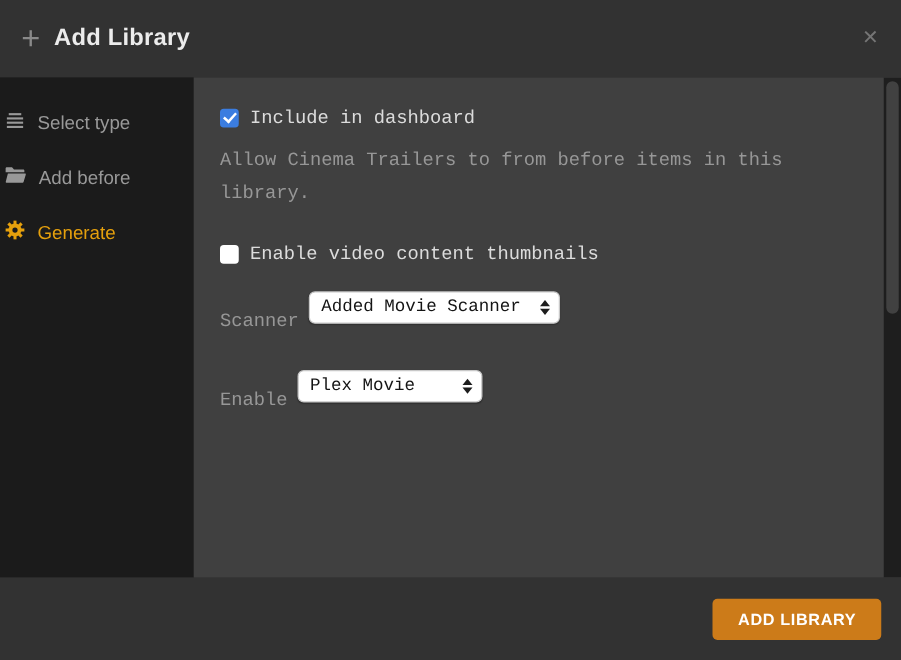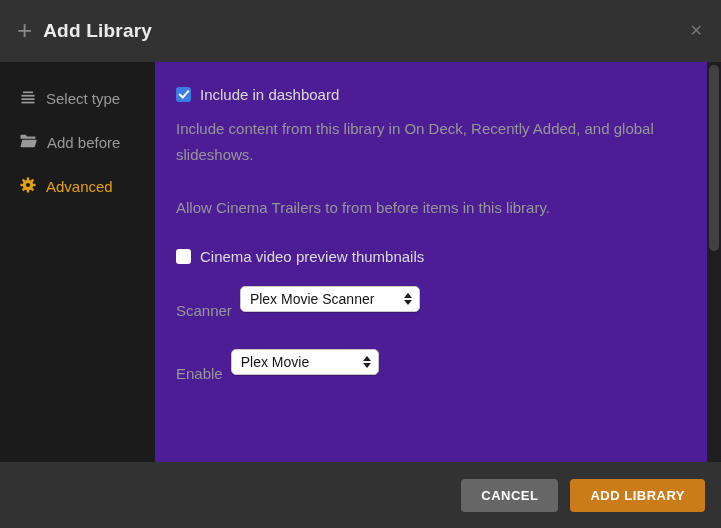--- a/index.html
+++ b/index.html
@@ -15,26 +15,26 @@
                margin-right:11px; margin-top:-3px; }
   .title { color:#ececec; font-size:19px; font-weight:700; letter-spacing:.2px; }
   .close-btn { margin-left:auto; color:#757575; font-size:16px; font-weight:700;
                cursor:pointer; line-height:1; }
 
   
   .middle { flex:1 1 auto; display:flex; min-height:0; }
 
   .sidebar { width:155px; flex:0 0 155px; background:#1b1b1b; padding-top:14px; }
   .side-item { height:44px; display:flex; align-items:center; gap:10px;
-               padding-left:20px; color:#999; font-size:15px; cursor:pointer; }
+               padding-left:4px; color:#999; font-size:15px; cursor:pointer; }
   .side-item svg { flex:0 0 auto; }
   .side-item.active { color:#e5a00d; font-weight:400; }
 
-  .content { flex:1 1 auto; background:#4c1d95; position:relative;
-             padding:24px 46px 0 21px; overflow:hidden; }
+  .content { flex:1 1 auto; background:#404040; position:relative;
+             padding:24px 46px 0 21px; overflow:hidden;font-family:Liberation Mono, monospace; }
 
   .check-row { display:flex; align-items:center; gap:9px; margin-bottom:13px; }
   .checkbox { width:15px; height:15px; border-radius:3px; background:#fff;
               flex:0 0 15px; cursor:pointer; }
   .checkbox.checked { background:#3b7de0; }
   .checkbox.checked::after { content:""; display:block; width:4px; height:8px;
               border:solid #fff; border-width:0 2px 2px 0;
               transform:rotate(42deg); margin:1px 0 0 5px; }
   .check-label { color:#dcdcdc; font-size:15px; }
 
@@ -114,43 +114,42 @@
             <g fill="currentColor">
               <rect x="6.8" y="0.5" width="2.4" height="15"></rect>
               <rect x="6.8" y="0.5" width="2.4" height="15" transform="rotate(45 8 8)"></rect>
               <rect x="6.8" y="0.5" width="2.4" height="15" transform="rotate(90 8 8)"></rect>
               <rect x="6.8" y="0.5" width="2.4" height="15" transform="rotate(135 8 8)"></rect>
               <circle cx="8" cy="8" r="5.2"></circle>
             </g>
             <circle cx="8" cy="8" r="2.1" fill="#1b1b1b"></circle>
           </svg>
         </span>
-        <span>Advanced</span>
+        <span>Generate</span>
       </div>
     </div>
 
     <div class="content">
 
       <div class="check-row">
         <span class="checkbox checked"></span>
         <span class="check-label">Include in dashboard</span>
       </div>
-      <div class="desc">Include content from this library in On Deck, Recently Added, and global slideshows.</div>
 
       <div class="desc">Allow Cinema Trailers to from before items in this library.</div>
 
       <div class="check-row">
         <span class="checkbox"></span>
-        <span class="check-label">Cinema video preview thumbnails</span>
+        <span class="check-label">Enable video content thumbnails</span>
       </div>
 
       <div class="select-row">
         <span class="select-label">Scanner</span>
         <div class="select sel-scanner">
-          <span class="select-value">Plex Movie Scanner</span>
+          <span class="select-value">Added Movie Scanner</span>
           <span class="stepper">
             <span class="tri-up"></span>
               <span class="tri-down"></span>
           </span>
         </div>
       </div>
 
       <div class="select-row">
         <span class="select-label">Enable</span>
         <div class="select sel-agent">
@@ -162,17 +161,16 @@
         </div>
       </div>
 
       <div class="scrollbar">
         <div class="scroll-thumb"></div>
       </div>
     </div>
   </div>
 
   <div class="footer">
-    <button class="btn btn-cancel">CANCEL</button>
     <button class="btn btn-add">ADD LIBRARY</button>
   </div>
 
 </div>
 
 </body></html>

